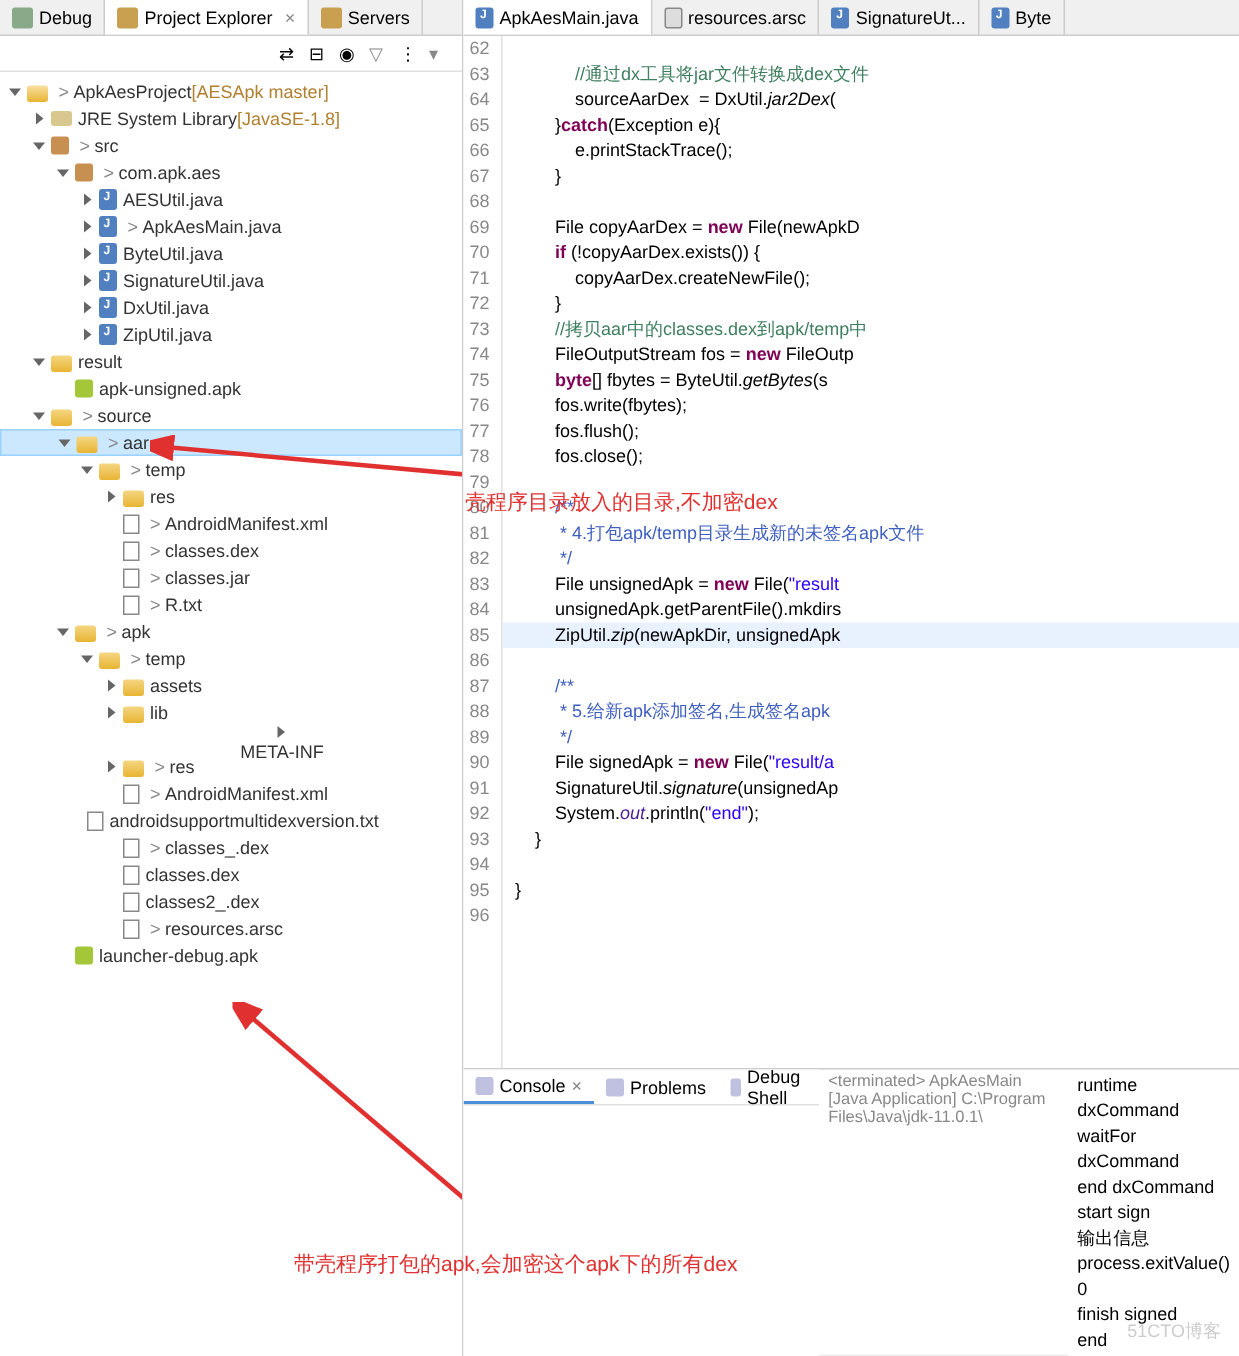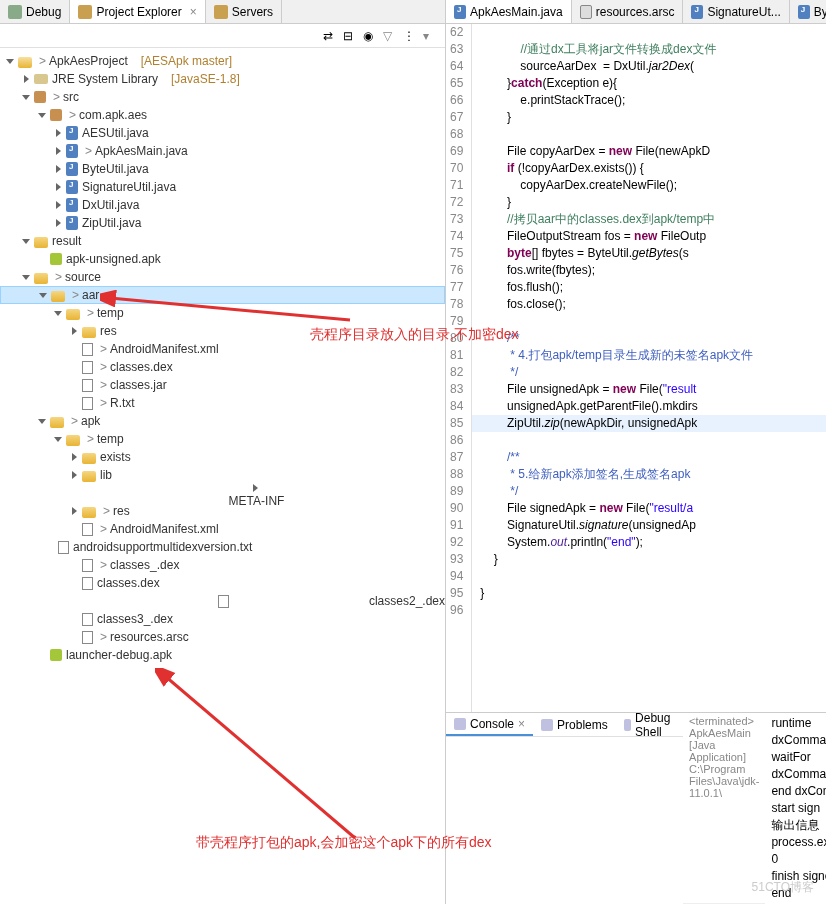--- a/index.html
+++ b/index.html
@@ -1,17 +1,17 @@
 <!DOCTYPE html>
 <html><head>
 <meta charset="utf-8">
 <style>
 * { margin: 0; padding: 0; box-sizing: border-box; font-family: "Segoe UI", Tahoma, sans-serif; font-size: 12px; }
 body { background: #fff; display: flex; height: 904px; width: 826px; overflow: hidden; }
-.left-panel { width: 446px; border-right: 1px solid #ccc; display: flex; flex-direction: column; background: #fff; }
+.left-panel { width: 309px; border-right: 1px solid #ccc; display: flex; flex-direction: column; background: #fff; }
 .tabs { display: flex; height: 24px; border-bottom: 1px solid #ccc; background: #f0f0f0; align-items: center; }
 .tab { padding: 3px 8px; display: flex; align-items: center; gap: 4px; cursor: pointer; height: 100%; border-right: 1px solid #ccc; }
 .tab.active { background: #fff; }
 .tab-icon { width: 14px; height: 14px; display: inline-block; }
 .toolbar { display: flex; justify-content: flex-end; padding: 2px 8px; gap: 6px; align-items: center; height: 24px; border-bottom: 1px solid #e0e0e0; }
 .toolbar-icon { width: 14px; height: 14px; display: inline-block; cursor: pointer; }
 .tree { flex: 1; overflow: auto; padding-top: 4px; position: relative; }
 .tree-item { display: flex; align-items: center; height: 18px; padding-left: 4px; cursor: pointer; white-space: nowrap; }
 .tree-item.selected { background: #cce8ff; border: 1px solid #99d1ff; }
 .expander { width: 12px; height: 12px; display: inline-flex; align-items: center; justify-content: center; margin-right: 2px; }
@@ -22,21 +22,21 @@
 .node-icon { width: 16px; height: 16px; margin-right: 4px; display: inline-block; }
 .folder-icon { background: linear-gradient(#f5d682, #e8b433); border-radius: 2px; width: 14px; height: 11px; margin-top: 2px; }
 .folder-icon.open { background: linear-gradient(#f8e0a0, #e8b433); }
 .package-icon { background: #c89050; border-radius: 2px; width: 12px; height: 12px; }
 .java-icon { background: #5080c0; border-radius: 2px; width: 12px; height: 14px; position: relative; }
 .java-icon::after { content: 'J'; position: absolute; color: #fff; font-size: 8px; left: 3px; top: 0; font-weight: bold; }
 .file-icon { background: #fff; border: 1px solid #888; width: 11px; height: 13px; }
 .lib-icon { background: #d8c890; width: 14px; height: 10px; border-radius: 2px; }
 .android-icon { background: #a4c639; width: 12px; height: 12px; border-radius: 2px; }
 .node-label { color: #333; }
-.node-suffix { color: #b08030; margin-left: 13px; }
+.node-suffix { color: #b08030; margin-left: 0; }
 .gt { color: #888; margin: 0 3px; }
 .arrow-overlay { position: absolute; pointer-events: none; z-index: 10; }
 .right-panel { flex: 1; display: flex; flex-direction: column; background: #fff; overflow: hidden; }
 .editor-tabs { display: flex; height: 24px; background: #f0f0f0; border-bottom: 1px solid #ccc; align-items: center; }
 .editor-tab { padding: 3px 8px; display: flex; align-items: center; gap: 4px; border-right: 1px solid #ccc; height: 100%; cursor: pointer; }
 .editor-tab.active { background: #fff; }
 .editor { flex: 1; display: flex; overflow: hidden; font-family: Consolas, monospace; font-size: 13px; }
 .gutter { background: #fff; color: #888; text-align: right; padding: 0 8px 0 4px; user-select: none; border-right: 1px solid #e0e0e0; }
 .gutter div { height: 17px; line-height: 17px; position: relative; }
 .code { flex: 1; overflow: hidden; }
@@ -222,21 +222,21 @@
       </div>
       <div class="tree-item" style="padding-left: 52px;">
         <span class="expander open"></span>
         <span class="node-icon folder-icon"></span>
         <span class="gt">&gt;</span>
         <span class="node-label">temp</span>
       </div>
       <div class="tree-item" style="padding-left: 68px;">
         <span class="expander closed"></span>
         <span class="node-icon folder-icon"></span>
-        <span class="node-label">exists</span>
+        <span class="node-label">assets</span>
       </div>
       <div class="tree-item" style="padding-left: 68px;">
         <span class="expander closed"></span>
         <span class="node-icon folder-icon"></span>
         <span class="node-label">lib</span>
       </div>
       <div class="tree-item" style="padding-left: 68px; flex-direction: column;">
         <span class="expander closed"></span>
         <span class="node-icon folder-icon"></span>
         <span class="node-label">META-INF</span>
@@ -262,29 +262,24 @@
         <span class="expander none"></span>
         <span class="node-icon file-icon"></span>
         <span class="gt">&gt;</span>
         <span class="node-label">classes_.dex</span>
       </div>
       <div class="tree-item" style="padding-left: 68px;">
         <span class="expander none"></span>
         <span class="node-icon file-icon"></span>
         <span class="node-label">classes.dex</span>
       </div>
-      <div class="tree-item" style="padding-left: 68px; justify-content: space-between;">
+      <div class="tree-item" style="padding-left: 68px;">
         <span class="expander none"></span>
         <span class="node-icon file-icon"></span>
         <span class="node-label">classes2_.dex</span>
-      </div>
-      <div class="tree-item" style="padding-left: 68px;">
-        <span class="expander none"></span>
-        <span class="node-icon file-icon"></span>
-        <span class="node-label">classes3_.dex</span>
       </div>
       <div class="tree-item" style="padding-left: 68px;">
         <span class="expander none"></span>
         <span class="node-icon file-icon"></span>
         <span class="gt">&gt;</span>
         <span class="node-label">resources.arsc</span>
       </div>
       <div class="tree-item" style="padding-left: 36px;">
         <span class="expander none"></span>
         <span class="node-icon android-icon"></span>

